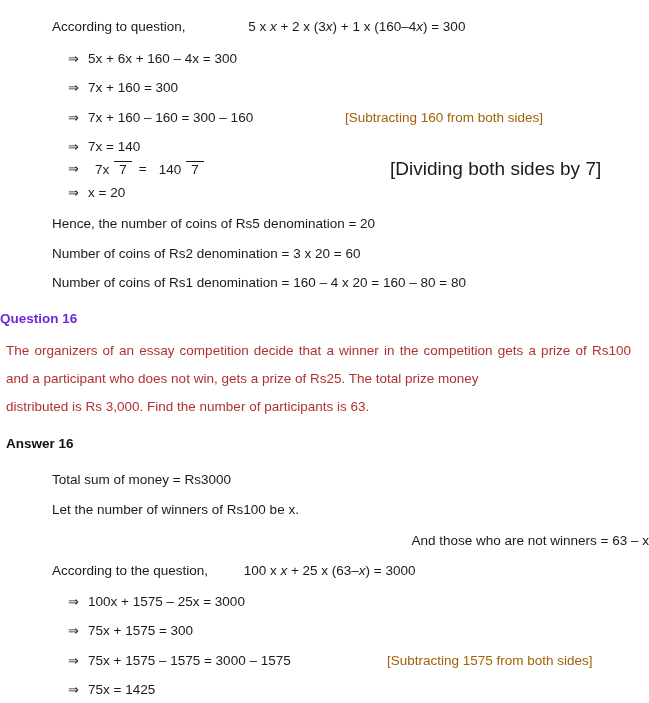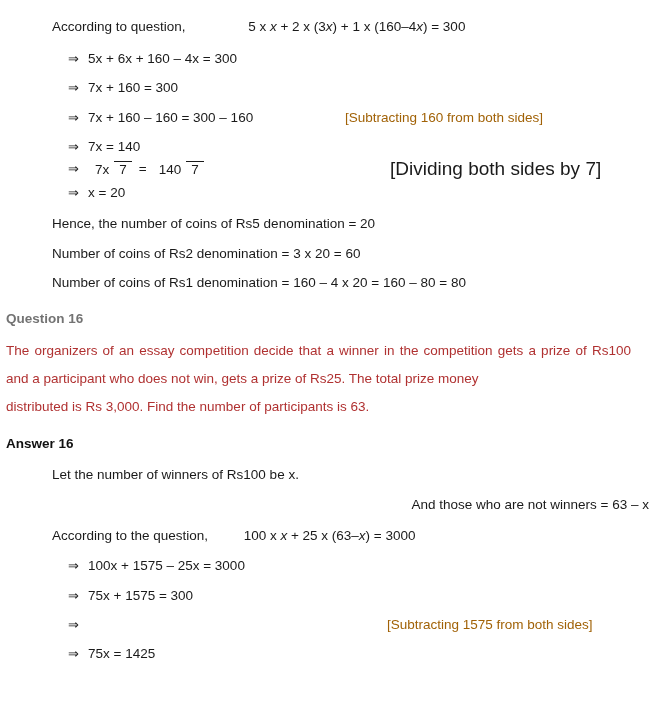--- a/index.html
+++ b/index.html
@@ -81,22 +81,21 @@
     margin: 0 2px;
   }
   .frac .num { padding: 0 5px; }
   .frac .den { padding: 0 5px; border-top: 1.3px solid #1a1a1a; }
   .eqsign { margin: 0 5px; font-size: 13.5px; }
 
   
   .q-heading {
     font-size: 13.5px;
     font-weight: bold;
-    color: #737373;
-    padding-left: 6px;
+    color: #6d28d9;
     line-height: 1;
   }
   .a-heading {
     font-size: 13.5px;
     font-weight: bold;
     color: #111111;
     padding-left: 6px;
     line-height: 1;
   }
   .q-body {
@@ -174,20 +173,21 @@
     <div class="q-body" style="margin-top:12px;">
       <span>The organizers of an essay competition decide that a winner in the competition gets a prize of</span>
       <span>Rs100 and a participant who does not win, gets a prize of Rs25. The total prize money</span>
       <span class="lastline">distributed is Rs 3,000. Find the number of participants is 63.</span>
     </div>
   </div>
 
   <div>
     <div class="a-heading" style="margin-top:16px;">Answer 16</div>
 
+    <div class="line indent-text" style="margin-top:22px;">Total sum of money = Rs3000</div>
     <div class="line indent-text" style="margin-top:17px;">Let the number of winners of Rs100 be x.</div>
     <div class="line indent-text" style="margin-top:17px;text-align:right;">And those who are not winners = 63 – x</div>
 
     <div class="line indent-text" style="margin-top:17px;">
       <span>According to the question,</span>
       <span style="display:inline-block;width:28px;"></span>
       <span><span>100 x </span><span class="ital">x</span><span> + 25 x (63–</span><span class="ital">x</span><span>) = 3000</span></span>
     </div>
 
     <div class="line row indent-step" style="margin-top:17px;">
@@ -195,20 +195,21 @@
       <span class="step-body">100x + 1575 – 25x = 3000</span>
     </div>
 
     <div class="line row indent-step" style="margin-top:16px;">
       <span class="arrow">⇒</span>
       <span class="step-body">75x + 1575 = 300</span>
     </div>
 
     <div class="line row indent-step" style="margin-top:16px;">
       <span class="arrow">⇒</span>
+      <span class="step-body">75x + 1575 – 1575 = 3000 – 1575</span>
       <span class="note" style="left:387px;">[Subtracting 1575 from both sides]</span>
     </div>
 
     <div class="line row indent-step" style="margin-top:16px;">
       <span class="arrow">⇒</span>
       <span class="step-body">75x = 1425</span>
     </div>
 
   </div>
 

